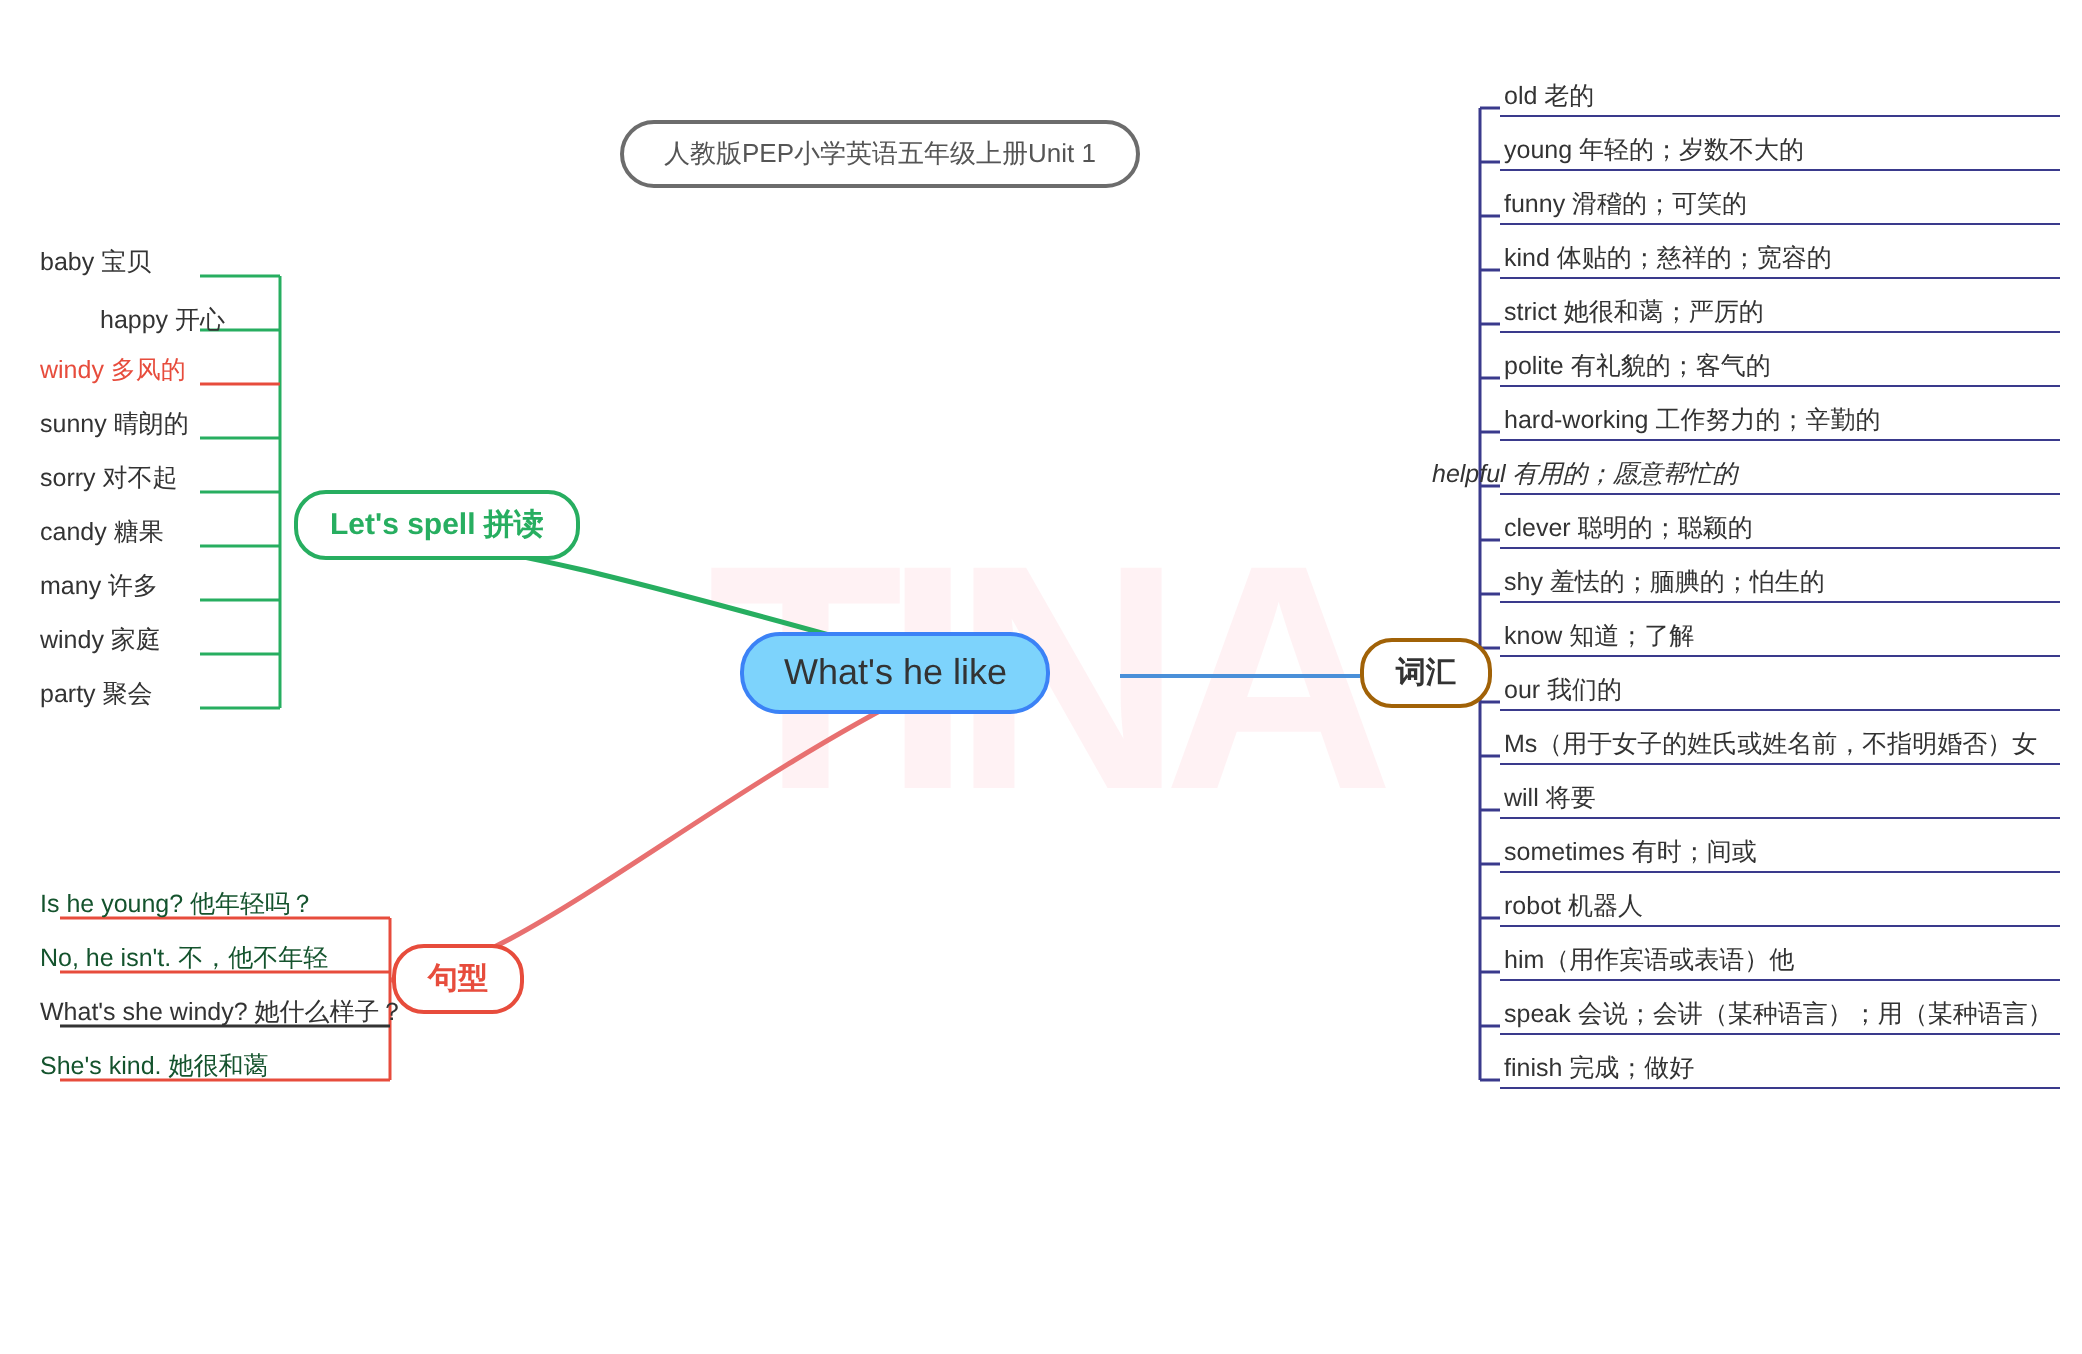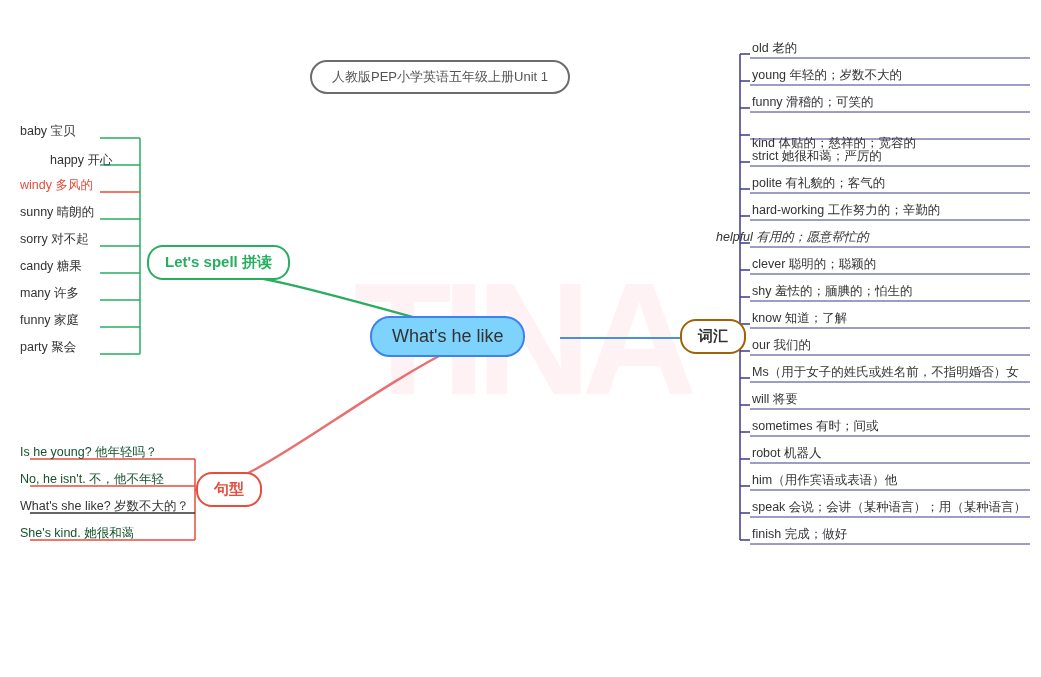--- a/index.html
+++ b/index.html
@@ -235,21 +235,21 @@
 
 <div class="vocab-node" style="left: 680px; top: 319px;">词汇</div>
 
 <div class="spell-node" style="left: 147px; top: 245px;">Let's spell 拼读</div>
 
 <div class="sentence-node" style="left: 196px; top: 472px;">句型</div>
 
 <div class="vocab-item" style="left:752px; top:40px;">old 老的</div>
 <div class="vocab-item" style="left:752px; top:67px;">young 年轻的；岁数不大的</div>
 <div class="vocab-item" style="left:752px; top:94px;">funny 滑稽的；可笑的</div>
-<div class="vocab-item" style="left:752px; top:135px;">kind 体贴的；慈祥的；宽容的</div>
+<div class="vocab-item" style="left:752px; top:121px;">kind 体贴的；慈祥的；宽容的</div>
 <div class="vocab-item" style="left:752px; top:148px;">strict 她很和蔼；严厉的</div>
 <div class="vocab-item" style="left:752px; top:175px;">polite 有礼貌的；客气的</div>
 <div class="vocab-item" style="left:752px; top:202px;">hard-working 工作努力的；辛勤的</div>
 <div class="vocab-item" style="left:716px; top:229px;font-style:italic;">helpful 有用的；愿意帮忙的</div>
 <div class="vocab-item" style="left:752px; top:256px;">clever 聪明的；聪颖的</div>
 <div class="vocab-item" style="left:752px; top:283px;">shy 羞怯的；腼腆的；怕生的</div>
 <div class="vocab-item" style="left:752px; top:310px;">know 知道；了解</div>
 <div class="vocab-item" style="left:752px; top:337px;">our 我们的</div>
 <div class="vocab-item" style="left:752px; top:364px;">Ms（用于女子的姓氏或姓名前，不指明婚否）女</div>
 <div class="vocab-item" style="left:752px; top:391px;">will 将要</div>
@@ -259,19 +259,19 @@
 <div class="vocab-item" style="left:752px; top:499px;">speak 会说；会讲（某种语言）；用（某种语言）</div>
 <div class="vocab-item" style="left:752px; top:526px;">finish 完成；做好</div>
 
 <div class="spell-item" style="left:20px; top:123px;">baby 宝贝</div>
 <div class="spell-item" style="left:20px; top:152px;margin-left:30px;">happy 开心</div>
 <div class="spell-item highlight" style="left:20px; top:177px;">windy 多风的</div>
 <div class="spell-item" style="left:20px; top:204px;">sunny 晴朗的</div>
 <div class="spell-item" style="left:20px; top:231px;">sorry 对不起</div>
 <div class="spell-item" style="left:20px; top:258px;">candy 糖果</div>
 <div class="spell-item" style="left:20px; top:285px;">many 许多</div>
-<div class="spell-item" style="left:20px; top:312px;">funny 家庭</div>
+<div class="spell-item" style="left:20px; top:312px;">windy 家庭</div>
 <div class="spell-item" style="left:20px; top:339px;">party 聚会</div>
 
 <div class="sent-item red" style="left:20px; top:444px;">Is he young? 他年轻吗？</div>
 <div class="sent-item red" style="left:20px; top:471px;">No, he isn't. 不，他不年轻</div>
-<div class="sent-item normal" style="left:20px; top:498px;">What's she like? 岁数不大的？</div>
+<div class="sent-item normal" style="left:20px; top:498px;">What's she windy? 她什么样子？</div>
 <div class="sent-item red" style="left:20px; top:525px;">She's kind. 她很和蔼</div>
 
 </body></html>

